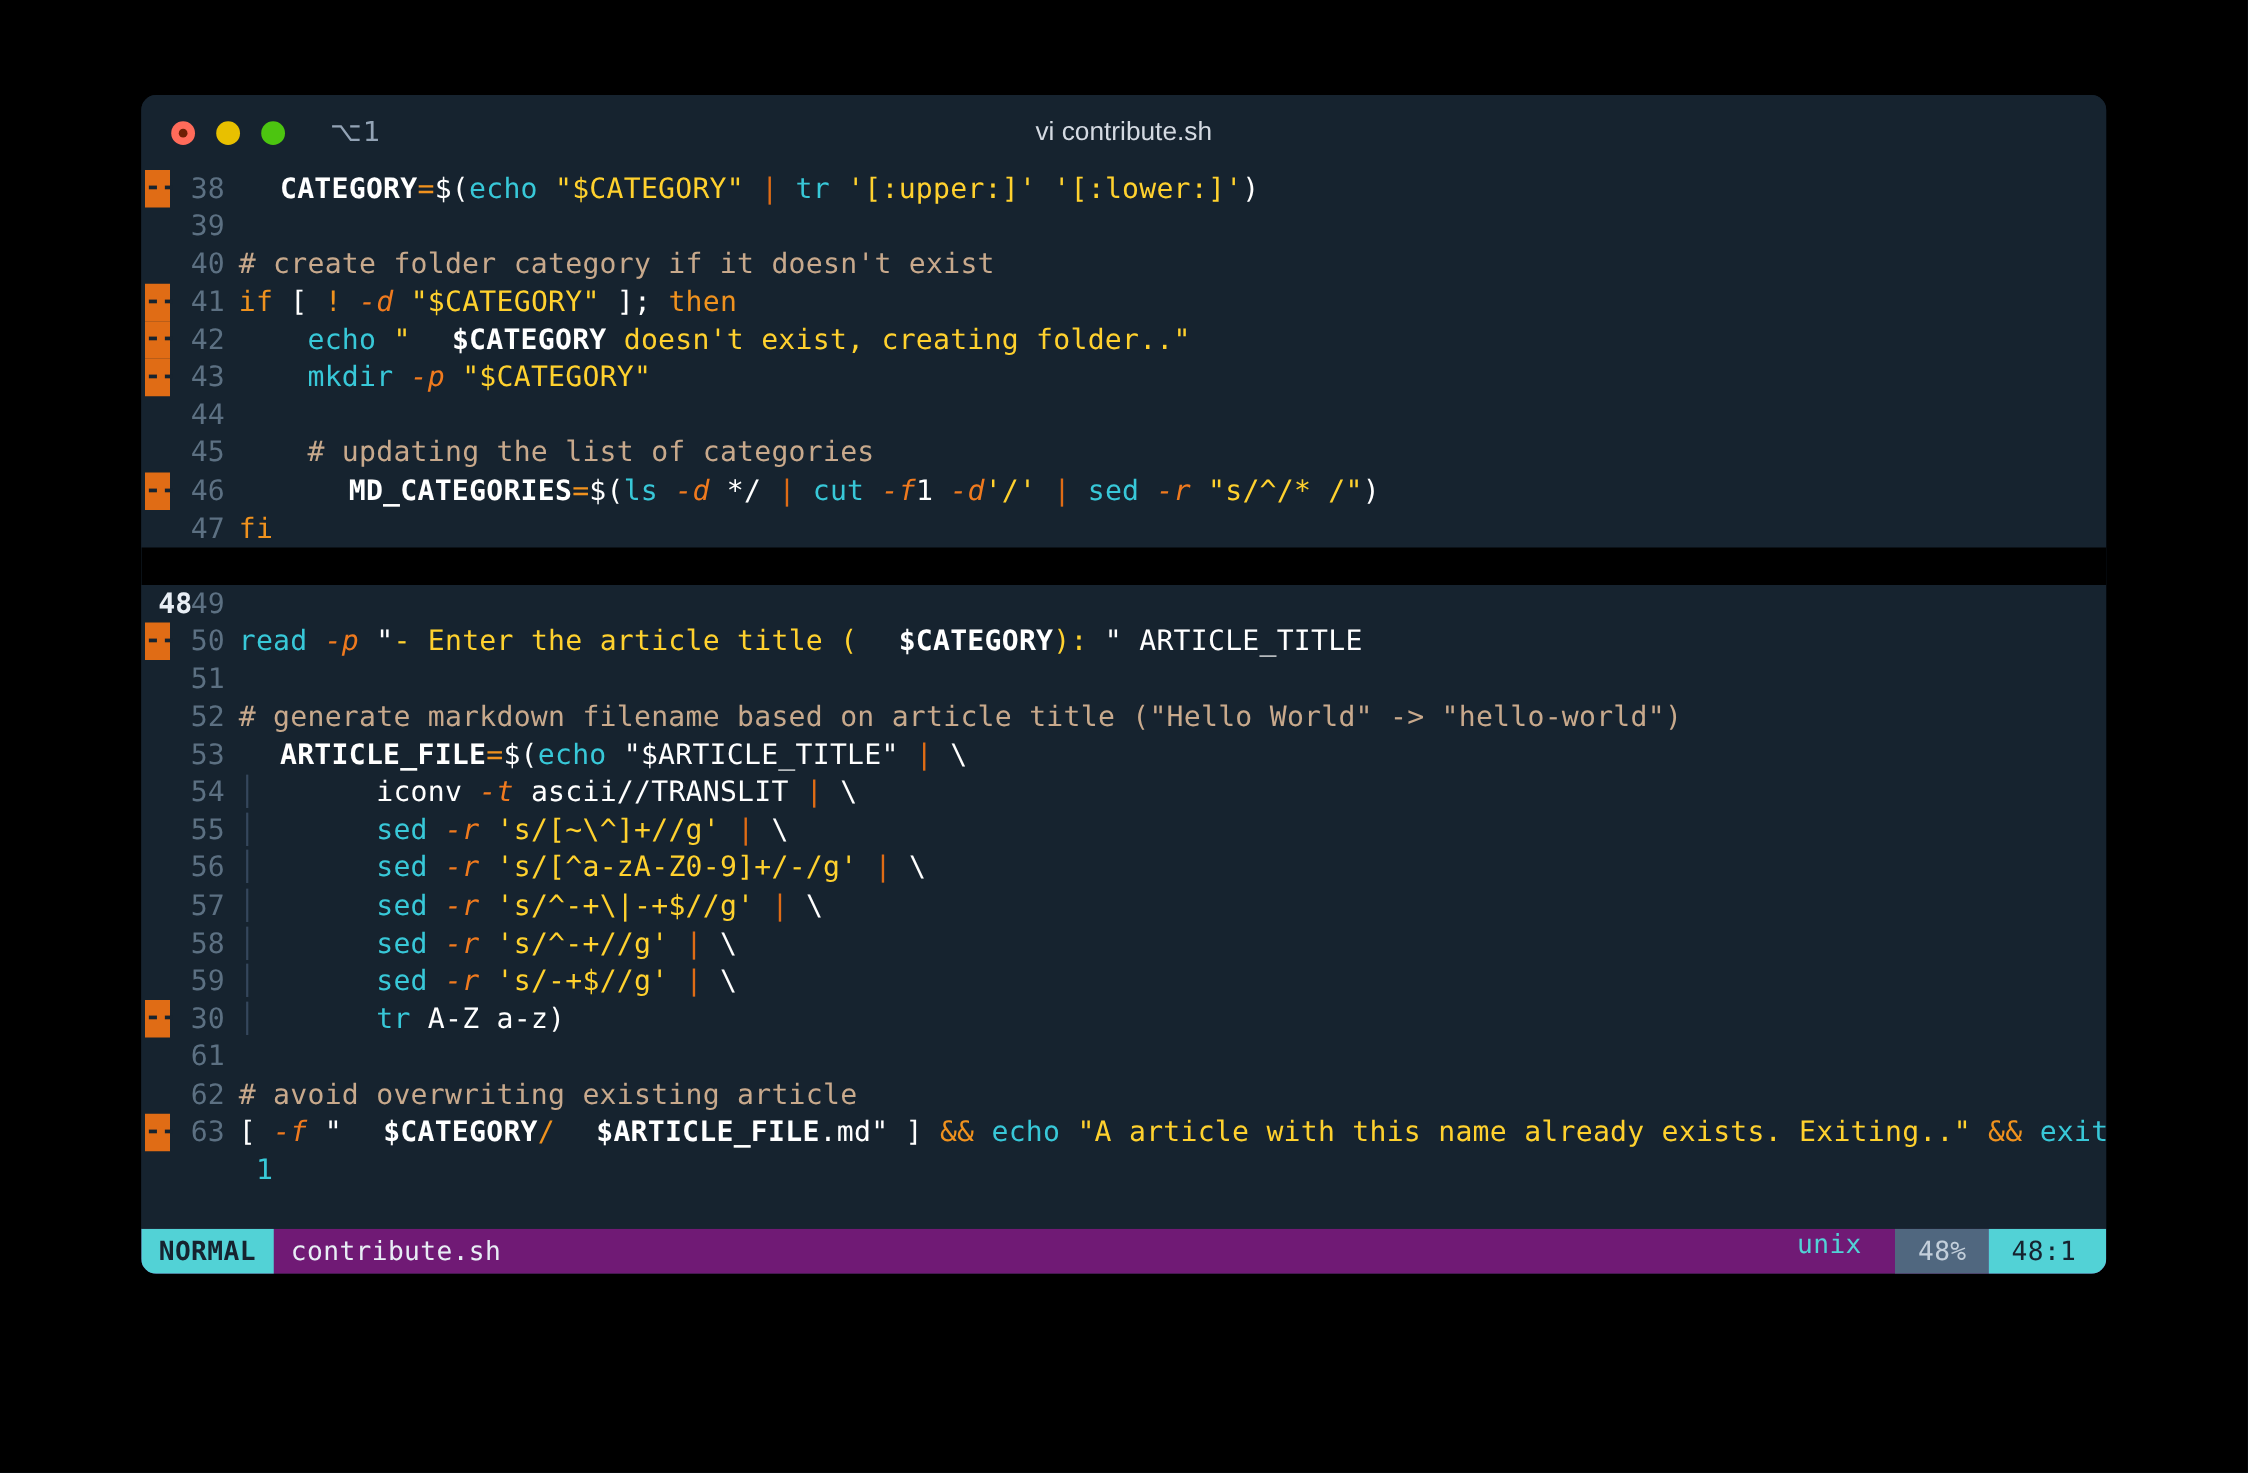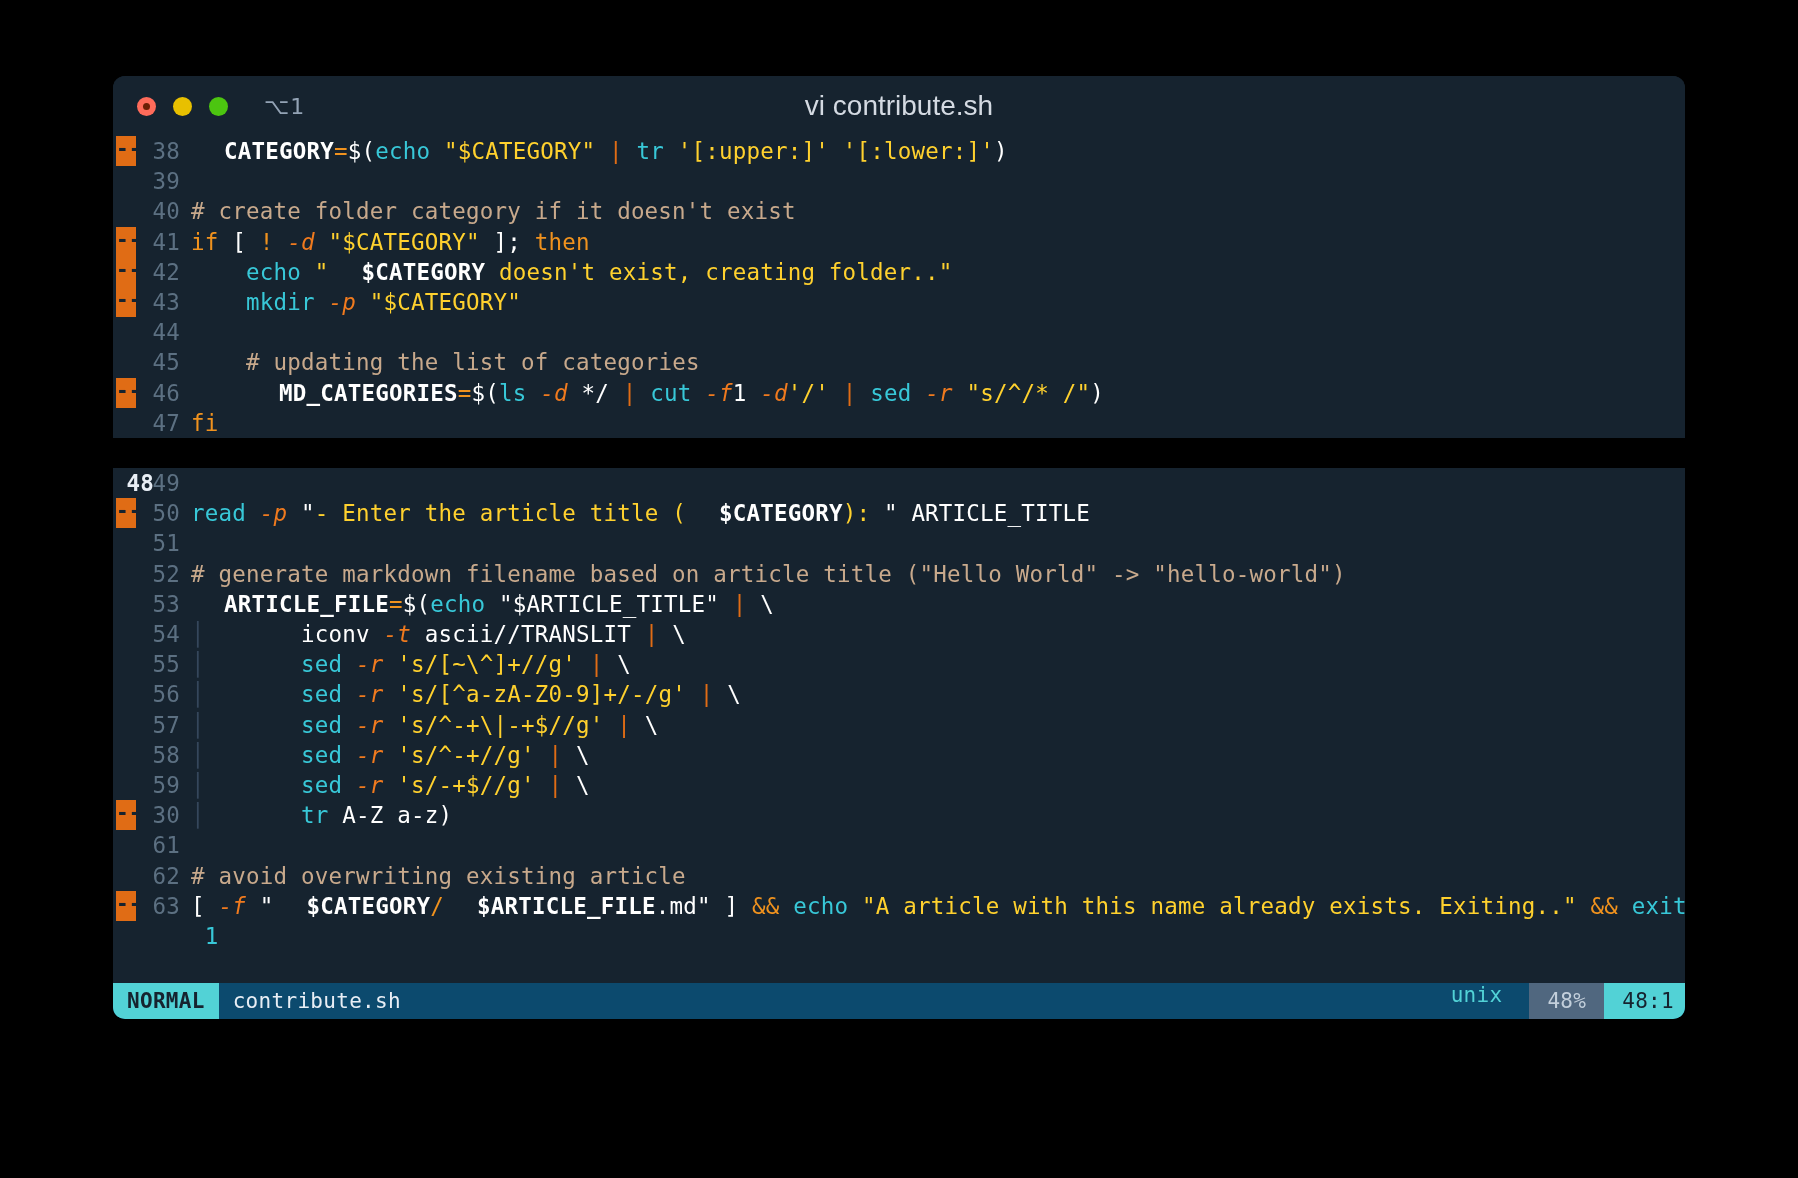--- a/index.html
+++ b/index.html
@@ -64,21 +64,21 @@
     font-size: 22px;
     letter-spacing: 1px;
     font-family: "DejaVu Sans", sans-serif;
   }
 
   #window-title {
     position: absolute;
     left: 0; right: 0;
     text-align: center;
     color: #d4dae2;
-    font-size: 28px;
+    font-size: 21px;
     font-family: "Liberation Sans", sans-serif;
     pointer-events: none;
   }
 
   
   #editor {
     position: relative;
     background: #16232f;
     height: 847px;
     overflow: hidden;
@@ -142,21 +142,21 @@
   .c-pipe    { color: #e06c15; }
   .c-num     { color: #ffffff; }
   .c-punct   { color: #ffffff; }
   .indent-guide { color: #35475c; }
 
   
   #statusline {
     display: flex;
     align-items: center;
     height: 36px;
-    background: #0c4a6e;
+    background: #701a75;
     font-size: 21px;
     letter-spacing: 0.3px;
   }
   .mode-cell {
     background: #52d2d6;
     color: #16232f;
     font-weight: bold;
     padding: 0 14px;
     height: 36px;
     display: flex;
@@ -184,21 +184,21 @@
     background: #50677f;
     color: #c3cfdb;
     padding: 0 18px;
     height: 36px;
     display: flex;
     align-items: center;
   }
   .pos-cell {
     background: #52d2d6;
     color: #16232f;
-    padding: 0 11px 0 18px;
+    padding: 0 24px 0 18px;
     height: 36px;
     display: flex;
     align-items: center;
   }
 </style>
 </head>
 <body>
 
 <div id="window">
 

